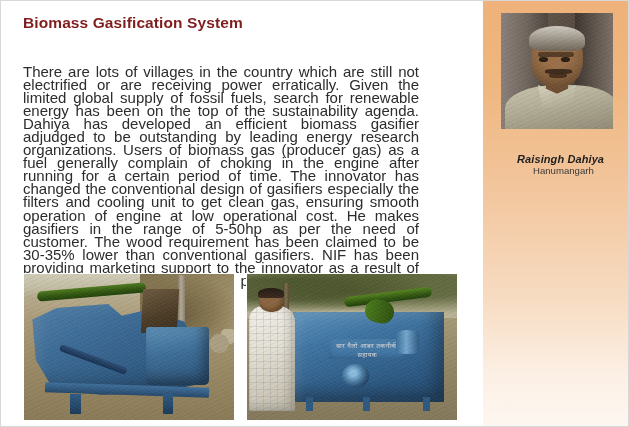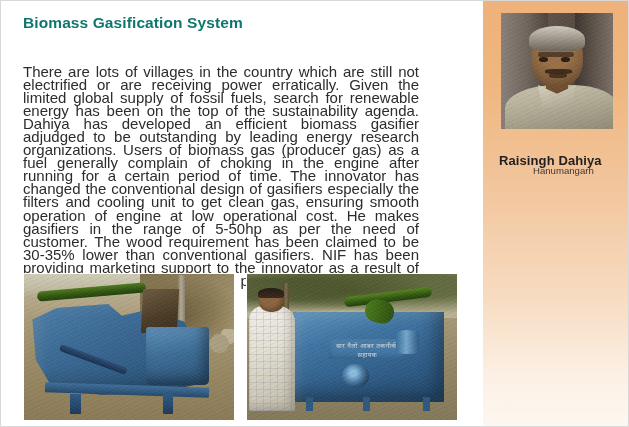--- a/index.html
+++ b/index.html
@@ -30,21 +30,21 @@
     height: 427px;
     box-sizing: border-box;
   }
 
   .page-title {
     position: absolute;
     left: 22px;
     top: 13px;
     font-size: 15.5px;
     font-weight: bold;
-    color: #0f766e;
+    color: #7f1d1d;
     letter-spacing: 0.1px;
     white-space: nowrap;
   }
 
   .article-body {
     position: absolute;
     left: 22px;
     top: 64px;
     width: 396px;
   }
@@ -341,26 +341,27 @@
     position: absolute; left: 43%; top: 52%; width: 16%; height: 4%;
     background: #3b2315; border-radius: 40%; opacity: .8;
   }
   .pf-moustache {
     position: absolute; left: 39%; top: 48%; width: 24%; height: 4.5%;
     background: #2f2116; border-radius: 30%; opacity: .85;
   }
 
   .sb-name {
     position: absolute;
-    left: 16px;
+    left: 34px;
     top: 152px;
-    font-size: 13px;
+    font-size: 11px;
     font-weight: bold;
     color: #1f1f1f;
     letter-spacing: .1px;
+    font-style: italic;
   }
   .sb-place {
     position: absolute;
     left: 18px;
     top: 164px;
     font-size: 9.6px;
     color: #3a3a3a;
     padding-left: 32px;
   }
 </style>

